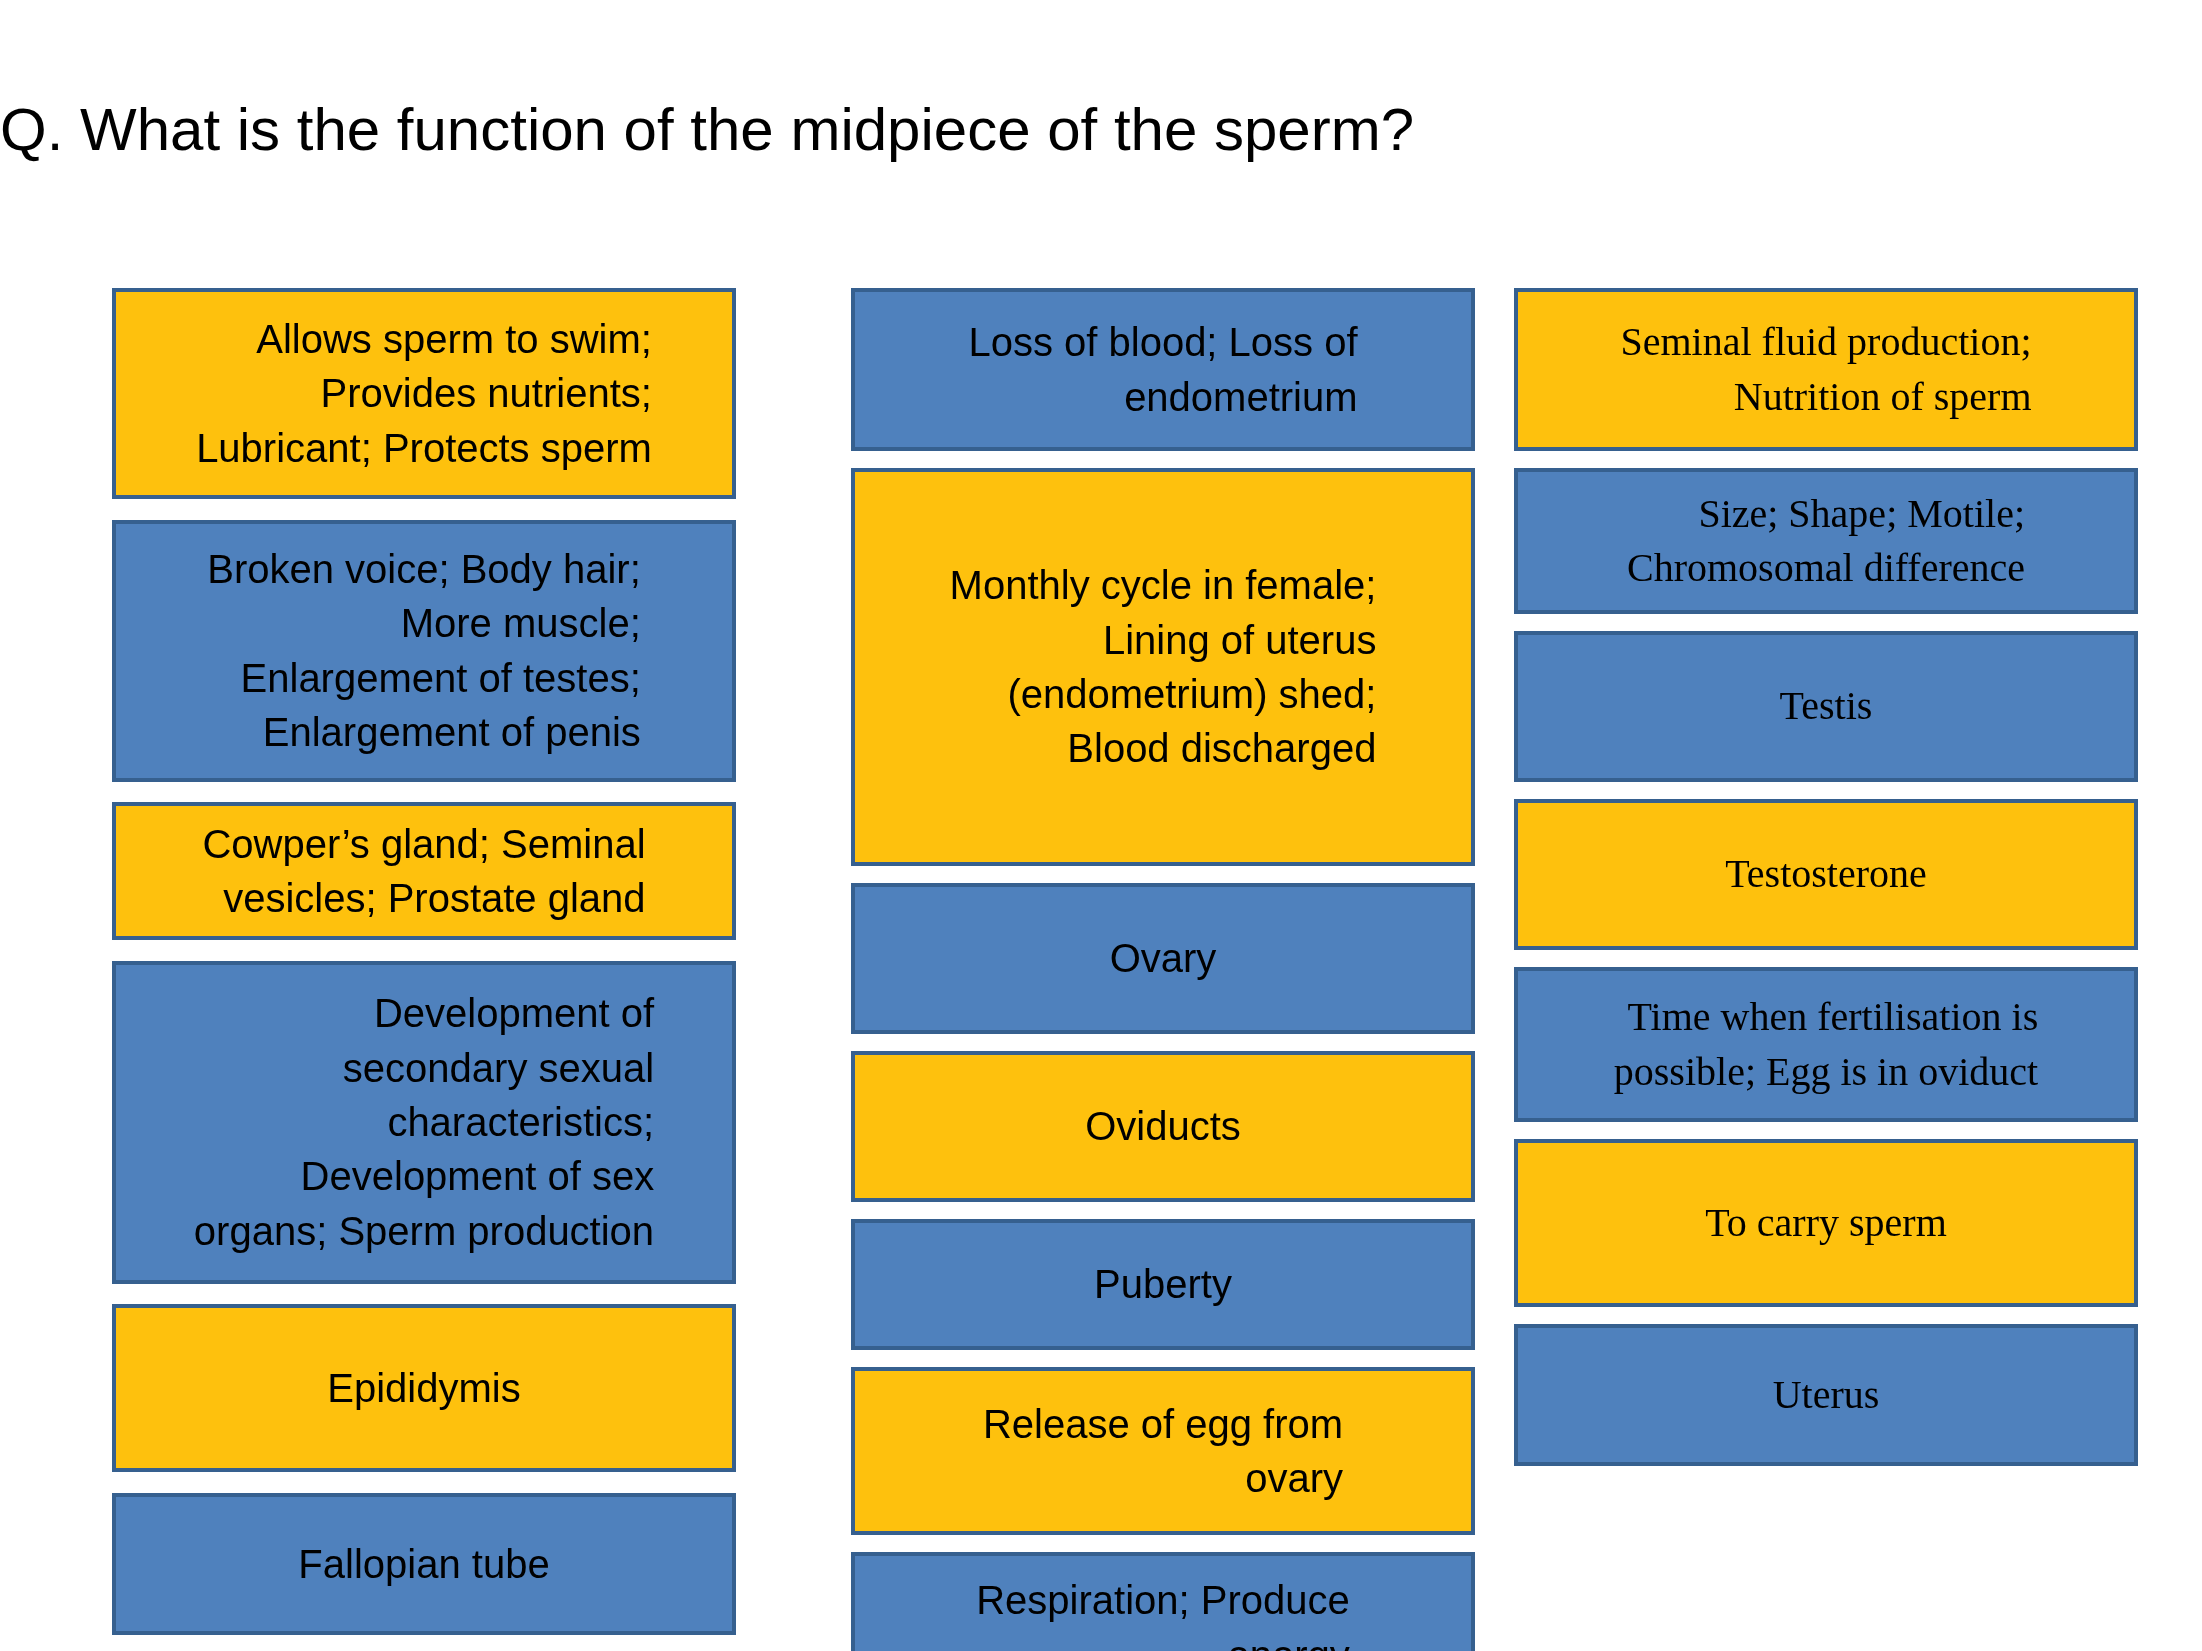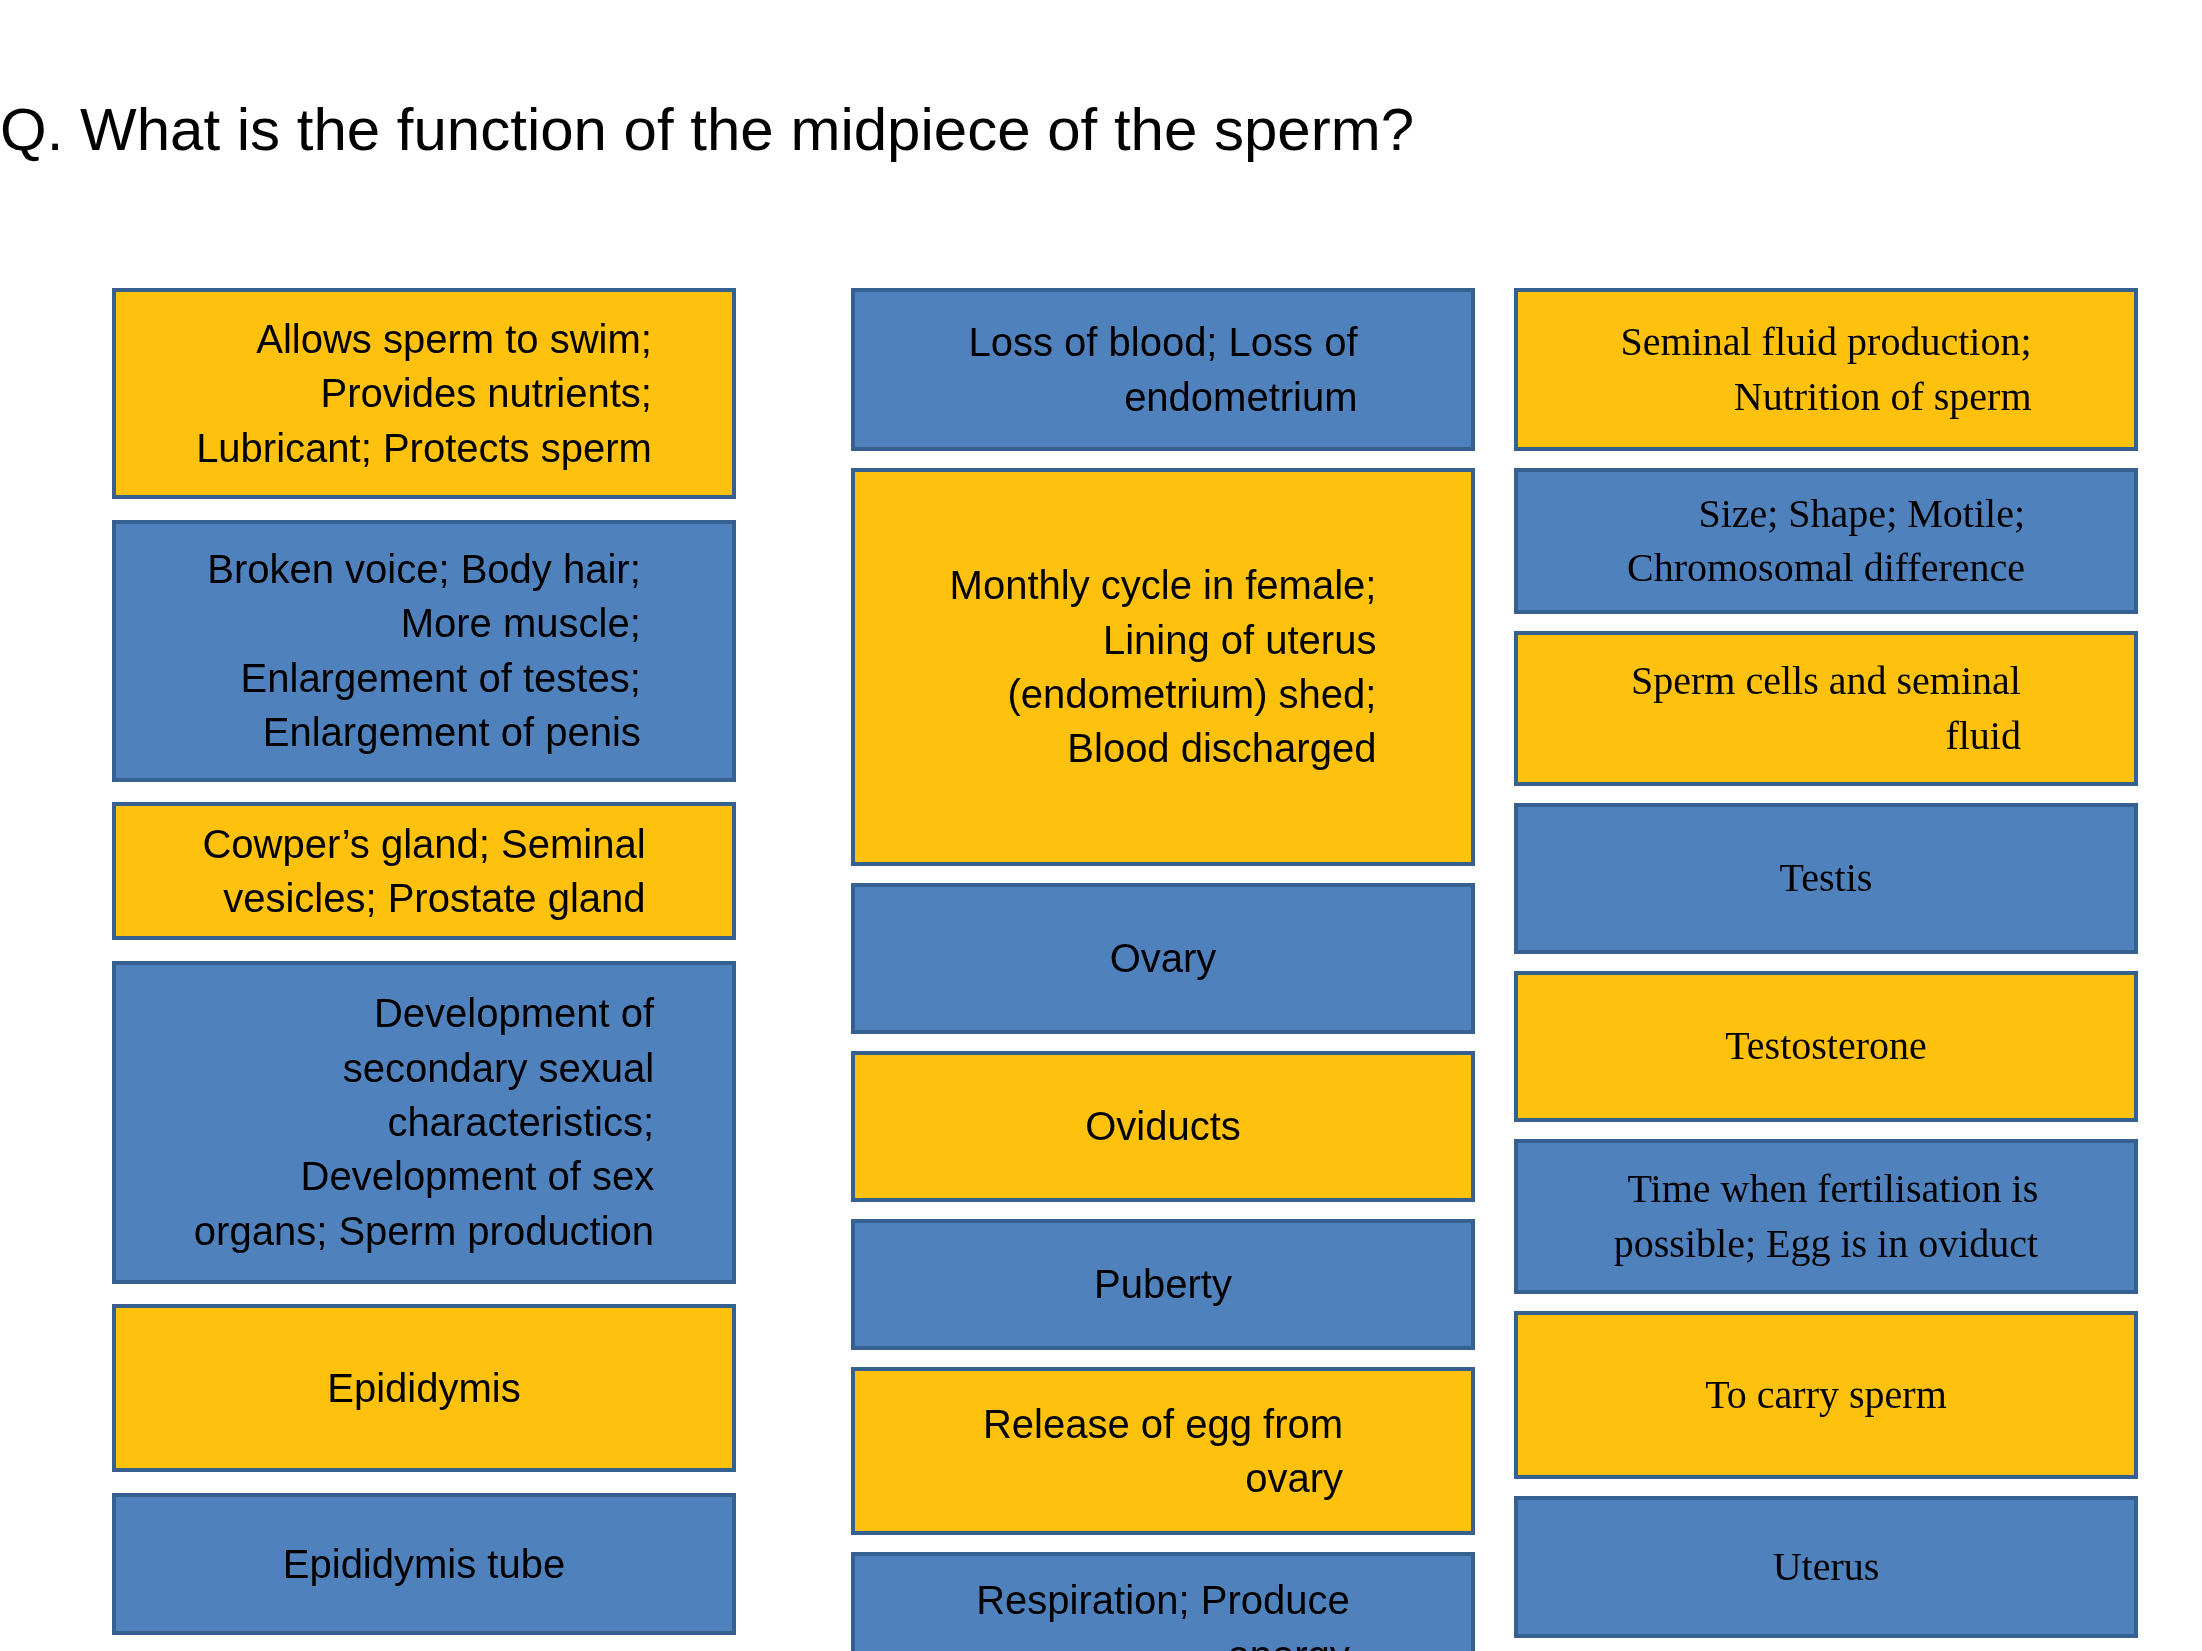--- a/index.html
+++ b/index.html
@@ -49,21 +49,21 @@
 Enlargement of testes;
 Enlargement of penis</div>
   <div class="box" style="height:138px" data-color="gold">Cowper’s gland; Seminal
 vesicles; Prostate gland</div>
   <div class="box" style="height:323px" data-color="blue">Development of
 secondary sexual
 characteristics;
 Development of sex
 organs; Sperm production</div>
   <div class="box" style="height:168px" data-color="gold">Epididymis</div>
-  <div class="box" style="height:142px" data-color="blue">Epididymis tube</div>
+  <div class="box" style="height:142px" data-color="blue">Fallopian tube</div>
 </div>
 
 <div class="col" id="col2">
   <div class="box" style="height:163px" data-color="blue">Loss of blood; Loss of
 endometrium</div>
   <div class="box" style="height:398px" data-color="gold">Monthly cycle in female;
 Lining of uterus
 (endometrium) shed;
 Blood discharged</div>
   <div class="box" style="height:151px" data-color="blue">Ovary</div>
@@ -73,22 +73,20 @@
 ovary</div>
   <div class="box" style="height:151px" data-color="blue">Respiration; Produce
 energy</div>
 </div>
 
 <div class="col" id="col3">
   <div class="box" style="height:163px" data-color="gold">Seminal fluid production;
 Nutrition of sperm</div>
   <div class="box" style="height:146px" data-color="blue">Size; Shape; Motile;
 Chromosomal difference</div>
-  <div class="box" style="height:155px" data-color="gold">Sperm cells and seminal
-fluid</div>
   <div class="box" style="height:151px" data-color="blue">Testis</div>
   <div class="box" style="height:151px" data-color="gold">Testosterone</div>
   <div class="box" style="height:155px" data-color="blue">Time when fertilisation is
 possible; Egg is in oviduct</div>
   <div class="box" style="height:168px" data-color="gold">To carry sperm</div>
   <div class="box" style="height:142px" data-color="blue">Uterus</div>
 </div>
 
 
 </body></html>

